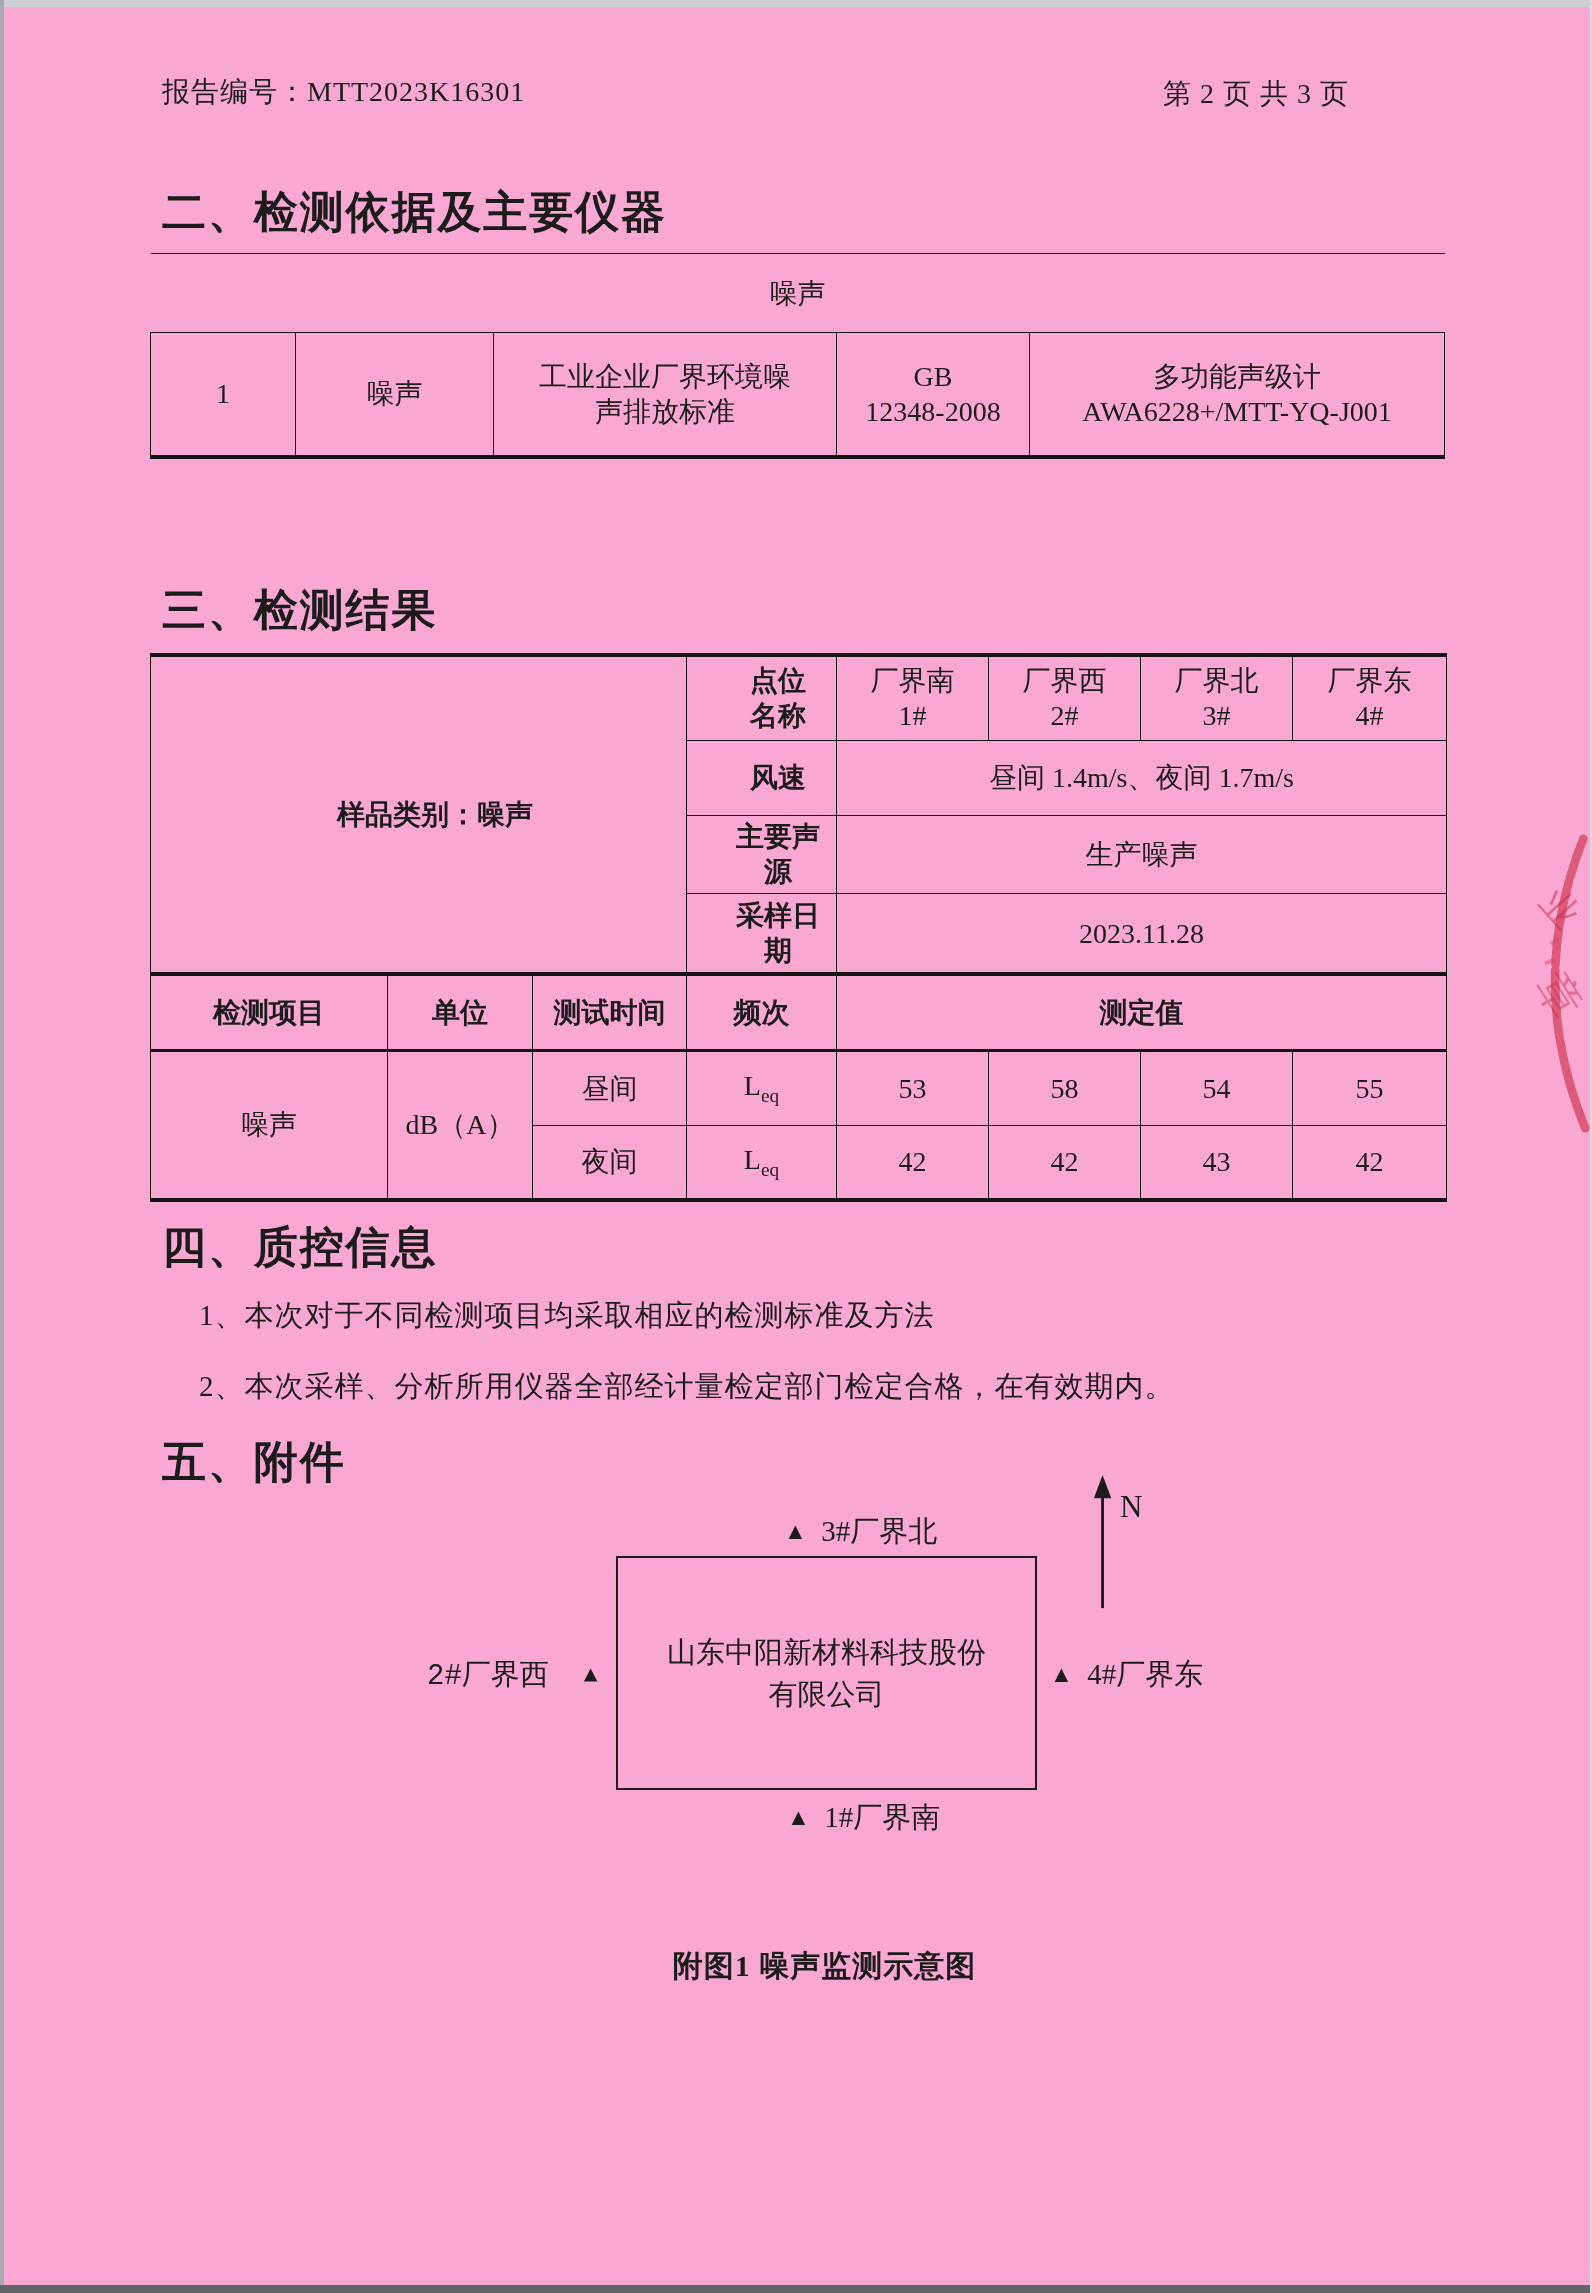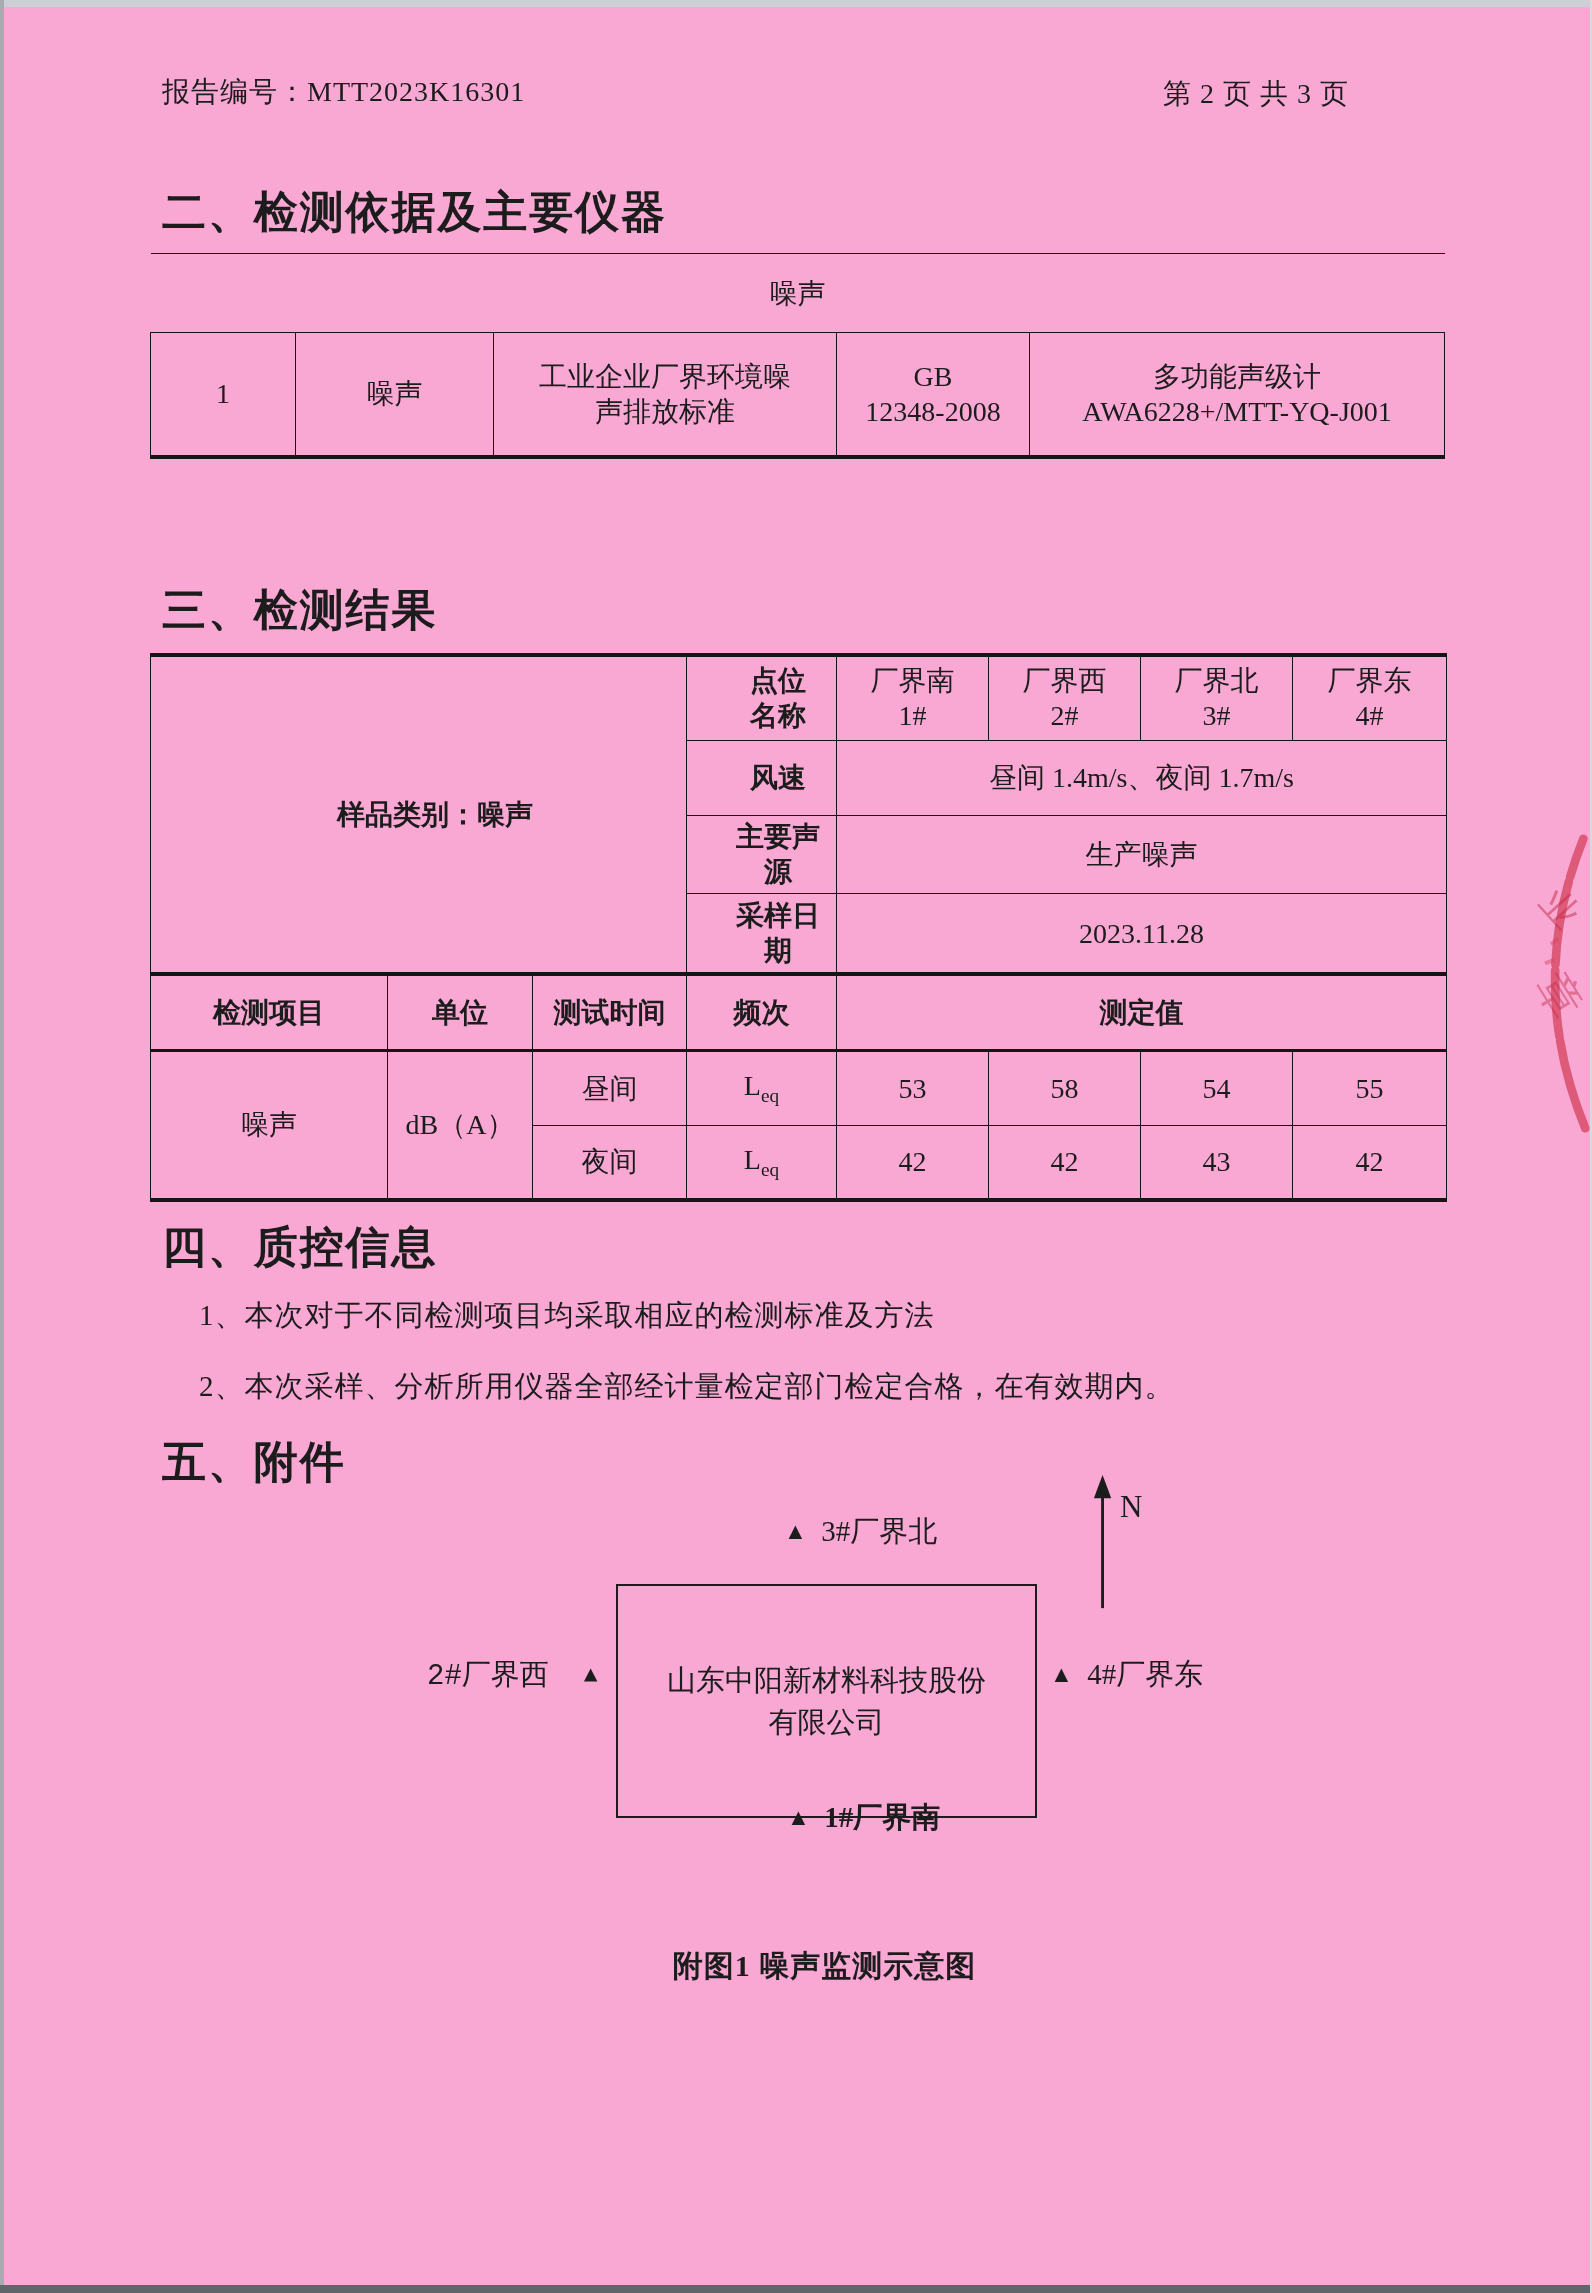--- a/index.html
+++ b/index.html
@@ -43,21 +43,21 @@
   .t2 td.span2b{border-bottom:4.8px solid #151515;}
   sub.leq{font-size:19.3px;}
 
   .qc-item{font-size:29px;letter-spacing:1px;}
 
   
   .factory-rect{
     position:absolute;left:616px;top:1556px;width:417px;height:230px;
     border:2.9px solid #1c1c1c;
     display:flex;flex-direction:column;align-items:center;justify-content:center;
-    font-size:29px;line-height:1.45;text-align:center;margin-top:28px;
+    font-size:29px;line-height:1.45;text-align:center;
   }
   .diagram-label{font-size:29px;white-space:nowrap;}
   .tri{font-size:23px;position:relative;top:-1.9px;}
   .caption{font-weight:bold;font-size:30px;letter-spacing:1px;}
   .north-n{font-size:31px;}
 
   
   .stamp-glyph{
     position:absolute;color:rgba(198,42,70,0.5);
     font-family:"Liberation Serif","DejaVu Serif",serif;
@@ -201,21 +201,21 @@
 
   <div class="factory-rect">
     <div>山东中阳新材料科技股份</div>
     <div>有限公司</div>
   </div>
 
   <div class="abs diagram-label" style="left:427px;top:1655px;font-family:Liberation Mono, monospace;"><span>2#厂界西</span>&nbsp;&nbsp;<span class="tri">▲</span></div>
 
   <div class="abs diagram-label" style="left:1050px;top:1655px;"><span class="tri">▲</span>&nbsp;&nbsp;<span>4#厂界东</span></div>
 
-  <div class="abs diagram-label" style="left:787px;top:1798px;font-weight:bold;"><span class="tri">▲</span>&nbsp;&nbsp;<span>1#厂界南</span></div>
+  <div class="abs diagram-label" style="left:787px;top:1798px;"><span class="tri">▲</span>&nbsp;&nbsp;<span>1#厂界南</span></div>
 
   <div class="abs caption" style="left:616px;top:1946px;width:417px;text-align:center;">附图1 噪声监测示意图</div>
 
   <svg class="abs" style="left:1522px;top:828px;" width="70" height="311" viewBox="0 0 73 322">
     <path d="M64,10 Q4,160 66,312" fill="none" stroke="#d6445f" stroke-width="9" stroke-linecap="round" opacity="0.78" stroke-dasharray="42 5 88 6 70 4 120"></path>
     <path d="M30,120 l8,-6 M24,140 l10,-4" stroke="#d6445f" stroke-width="4" opacity="0.45"></path>
   </svg>
   <span class="stamp-glyph" style="left:1541px;top:884px;font-size:37px;transform:rotate(48deg);">业</span>
   <span class="stamp-glyph" style="left:1537px;top:966px;font-size:44px;transform:rotate(58deg);opacity:0.9;">章</span>
 </div>

